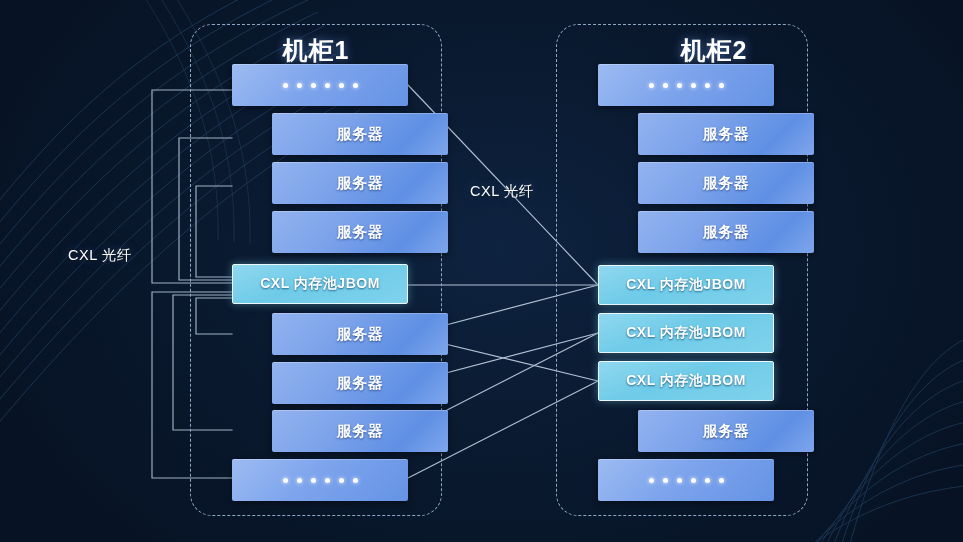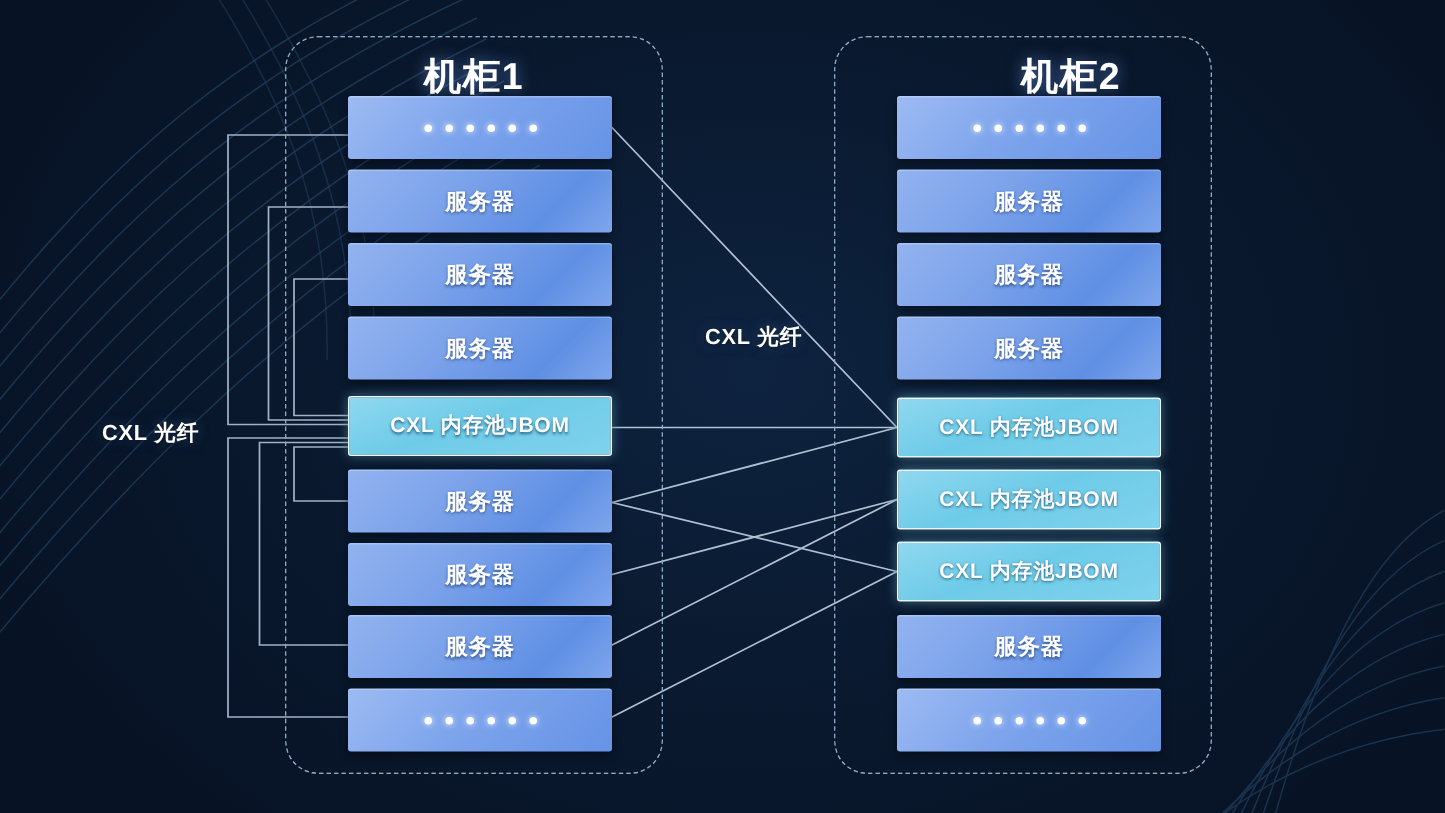--- a/index.html
+++ b/index.html
@@ -55,20 +55,21 @@
     font-size: 15px;
     font-weight: bold;
     color: #ffffff;
     letter-spacing: .5px;
   }
   .unit.server {
     background: linear-gradient(135deg, #93b3ef 0%, #7ba2ea 40%, #5f8fe4 75%, #7fa6ec 100%);
     box-shadow: 0 1px 0 rgba(255,255,255,.25) inset,
                 0 2px 6px rgba(0,0,0,.45);
     text-shadow: 0 1px 2px rgba(30,60,120,.75);
+    margin-left: 40px;
   }
   .unit.dots {
     background: linear-gradient(135deg, #9dbbf2 0%, #7da4ec 45%, #6693e6 100%);
     box-shadow: 0 1px 0 rgba(255,255,255,.25) inset,
                 0 2px 6px rgba(0,0,0,.45);
   }
   .unit.jbom {
     background: linear-gradient(160deg, #8fd8ef 0%, #6ecbe8 45%, #7fd2ec 100%);
     border: 1.5px solid #eaf7fd;
     box-shadow: 0 0 8px rgba(130,220,255,.45),
@@ -87,25 +88,24 @@
     border-radius: 50%;
     background: #ffffff;
     box-shadow: 0 0 4px rgba(255,255,255,.9);
   }
 
   
   .fiber-label {
     position: absolute;
     color: #ffffff;
     font-size: 14.5px;
-    font-weight: bold;
+    font-weight: normal;
     letter-spacing: .5px;
     white-space: nowrap;
     text-shadow: 0 1px 4px rgba(0,0,0,.85), 0 0 8px rgba(90,150,230,.5);
-    margin-top: 33px;
   }
 </style>
 </head>
 <body>
 
 <div id="stage">
 
   <svg class="bg-deco" width="963" height="542" viewBox="0 0 963 542">
     <g fill="none" stroke="#1d3busy" stroke-width="1"></g>
     <g fill="none" stroke="#22405f" stroke-width="1" opacity="0.75">

